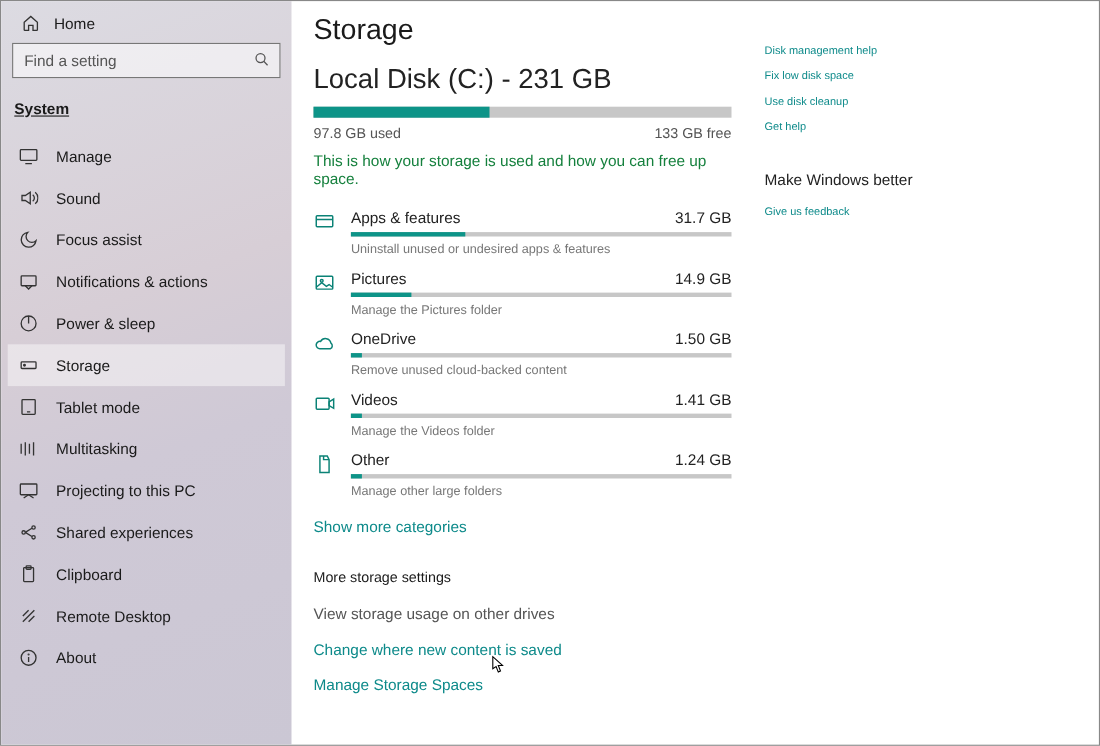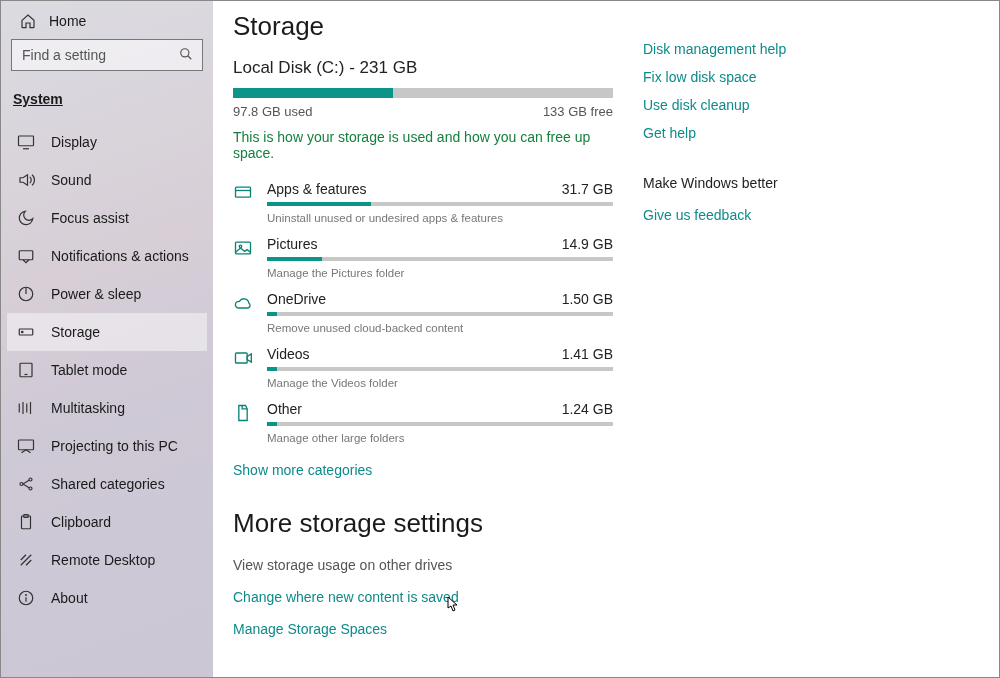--- a/index.html
+++ b/index.html
@@ -10,21 +10,21 @@
     width: 1000px;
     height: 678px;
     overflow: hidden;
     background: #fff;
     border: 1px solid #888;
   }
   .layout { display: flex; height: 100%; }
 
   
   .sidebar {
-    width: 212px;
+    width: 264px;
     background: linear-gradient(160deg, #dcdbe2 0%, #d7ced6 40%, #cfc9d6 60%, #cbc7d4 100%);
     padding: 8px 6px;
     overflow-y: auto;
   }
   .home-link {
     display: flex; align-items: center; gap: 12px;
     padding: 4px 12px 10px 12px; cursor: pointer;
     font-size: 14px;
   }
   .search-wrap {
@@ -61,21 +61,21 @@
     flex: 1;
     padding: 10px 20px 20px 20px;
     overflow-y: auto;
     display: flex;
     gap: 30px;
   }
   .content-col { width: 380px; }
   .right-col { width: 170px; padding-top: 30px; }
 
   h1 { font-weight: 400; font-size: 26px; margin-bottom: 16px; }
-  .disk-title { font-size: 17px; font-weight: 400; margin-bottom: 10px; color:#222; }
+  .disk-title { font-size: 25px; font-weight: 400; margin-bottom: 10px; color:#222; }
   .big-bar {
     height: 10px; width: 100%;
     background: #c7c7c7; position: relative;
     margin-bottom: 6px;
   }
   .big-bar-fill { height: 100%; background: #0d9488; position:absolute; left:0; top:0; }
   .bar-labels { display:flex; justify-content: space-between; font-size: 13px; color: #555; margin-bottom: 10px; }
   .intro-text { font-size: 14px; color: #15803d; margin-bottom: 10px; }
 
   .cat-row {
@@ -85,26 +85,26 @@
   }
   .cat-icon-col { width: 34px; padding-top: 2px; color:#0b8276; }
   .cat-body { flex:1; }
   .cat-head { display:flex; justify-content: space-between; font-size:14px; color:#222; }
   .cat-bar { height:4px; background:#c7c7c7; margin:5px 0 6px 0; position:relative; }
   .cat-bar-fill { height:100%; background:#0d9488; position:absolute; left:0; top:0; }
   .cat-desc { font-size:11.5px; color:#777; }
 
   .link { color:#0d8a8a; font-size:14px; cursor:pointer; }
   .link-block { margin: 16px 0 0 0; }
-  .more-head { font-size:26px; font-weight:400; margin-top:30px; margin-bottom:18px; }
+  .more-head { font-size:13px; font-weight:400; margin-top:30px; margin-bottom:18px; }
   .aux-link { font-size:14px; color:#555; margin-bottom:16px; cursor:pointer; }
   .more-link { color:#0d8a8a; font-size:14px; cursor:pointer; margin-bottom:16px; display:block; }
 
   .right-head { font-size:14px; color:#222; margin-bottom:16px; }
-  .right-link { color:#0d8a8a; font-size:14px; cursor:pointer; display:block; margin-bottom:12px; }
+  .right-link { color:#0d8a8a; font-size:10px; cursor:pointer; display:block; margin-bottom:12px; }
   .right-section { margin-bottom: 34px; }
 
   svg { display:block; }
   .cursor-img {
     position: absolute;
     left: 442px; top: 596px;
     pointer-events:none;
   }
 </style>
 </head>
@@ -134,21 +134,21 @@
     </div>
     <div class="cat-header">System</div>
     <div id="nav-list">
         <div class="nav-item">
           <span class="nav-icon">
             <svg width="18" height="18" viewBox="0 0 24 24" fill="none" stroke="currentColor" stroke-width="1.6">
               <rect x="2" y="4" width="20" height="13" rx="1"></rect>
               <line x1="8" y1="21" x2="16" y2="21"></line>
             </svg>
           </span>
-          <span>Display</span>
+          <span>Manage</span>
         </div>
         <div class="nav-item">
           <span class="nav-icon">
             <svg width="18" height="18" viewBox="0 0 24 24" fill="none" stroke="currentColor" stroke-width="1.6">
               <path d="M4 9v6h4l6 4V5l-6 4H4z"></path>
               <path d="M17 8a5 5 0 0 1 0 8"></path>
               <path d="M20 5a9 9 0 0 1 0 14"></path>
             </svg>
           </span>
           <span>Sound</span>
@@ -219,21 +219,21 @@
         </div>
         <div class="nav-item">
           <span class="nav-icon">
             <svg width="18" height="18" viewBox="0 0 24 24" fill="none" stroke="currentColor" stroke-width="1.6">
               <path d="M8 12l8-5M8 12l8 5"></path>
               <circle cx="6" cy="12" r="2"></circle>
               <circle cx="18" cy="6" r="2"></circle>
               <circle cx="18" cy="18" r="2"></circle>
             </svg>
           </span>
-          <span>Shared categories</span>
+          <span>Shared experiences</span>
         </div>
         <div class="nav-item">
           <span class="nav-icon">
             <svg width="18" height="18" viewBox="0 0 24 24" fill="none" stroke="currentColor" stroke-width="1.6">
               <rect x="6" y="4" width="12" height="17" rx="1"></rect>
               <rect x="9" y="2" width="6" height="4" rx="1"></rect>
             </svg>
           </span>
           <span>Clipboard</span>
         </div>

